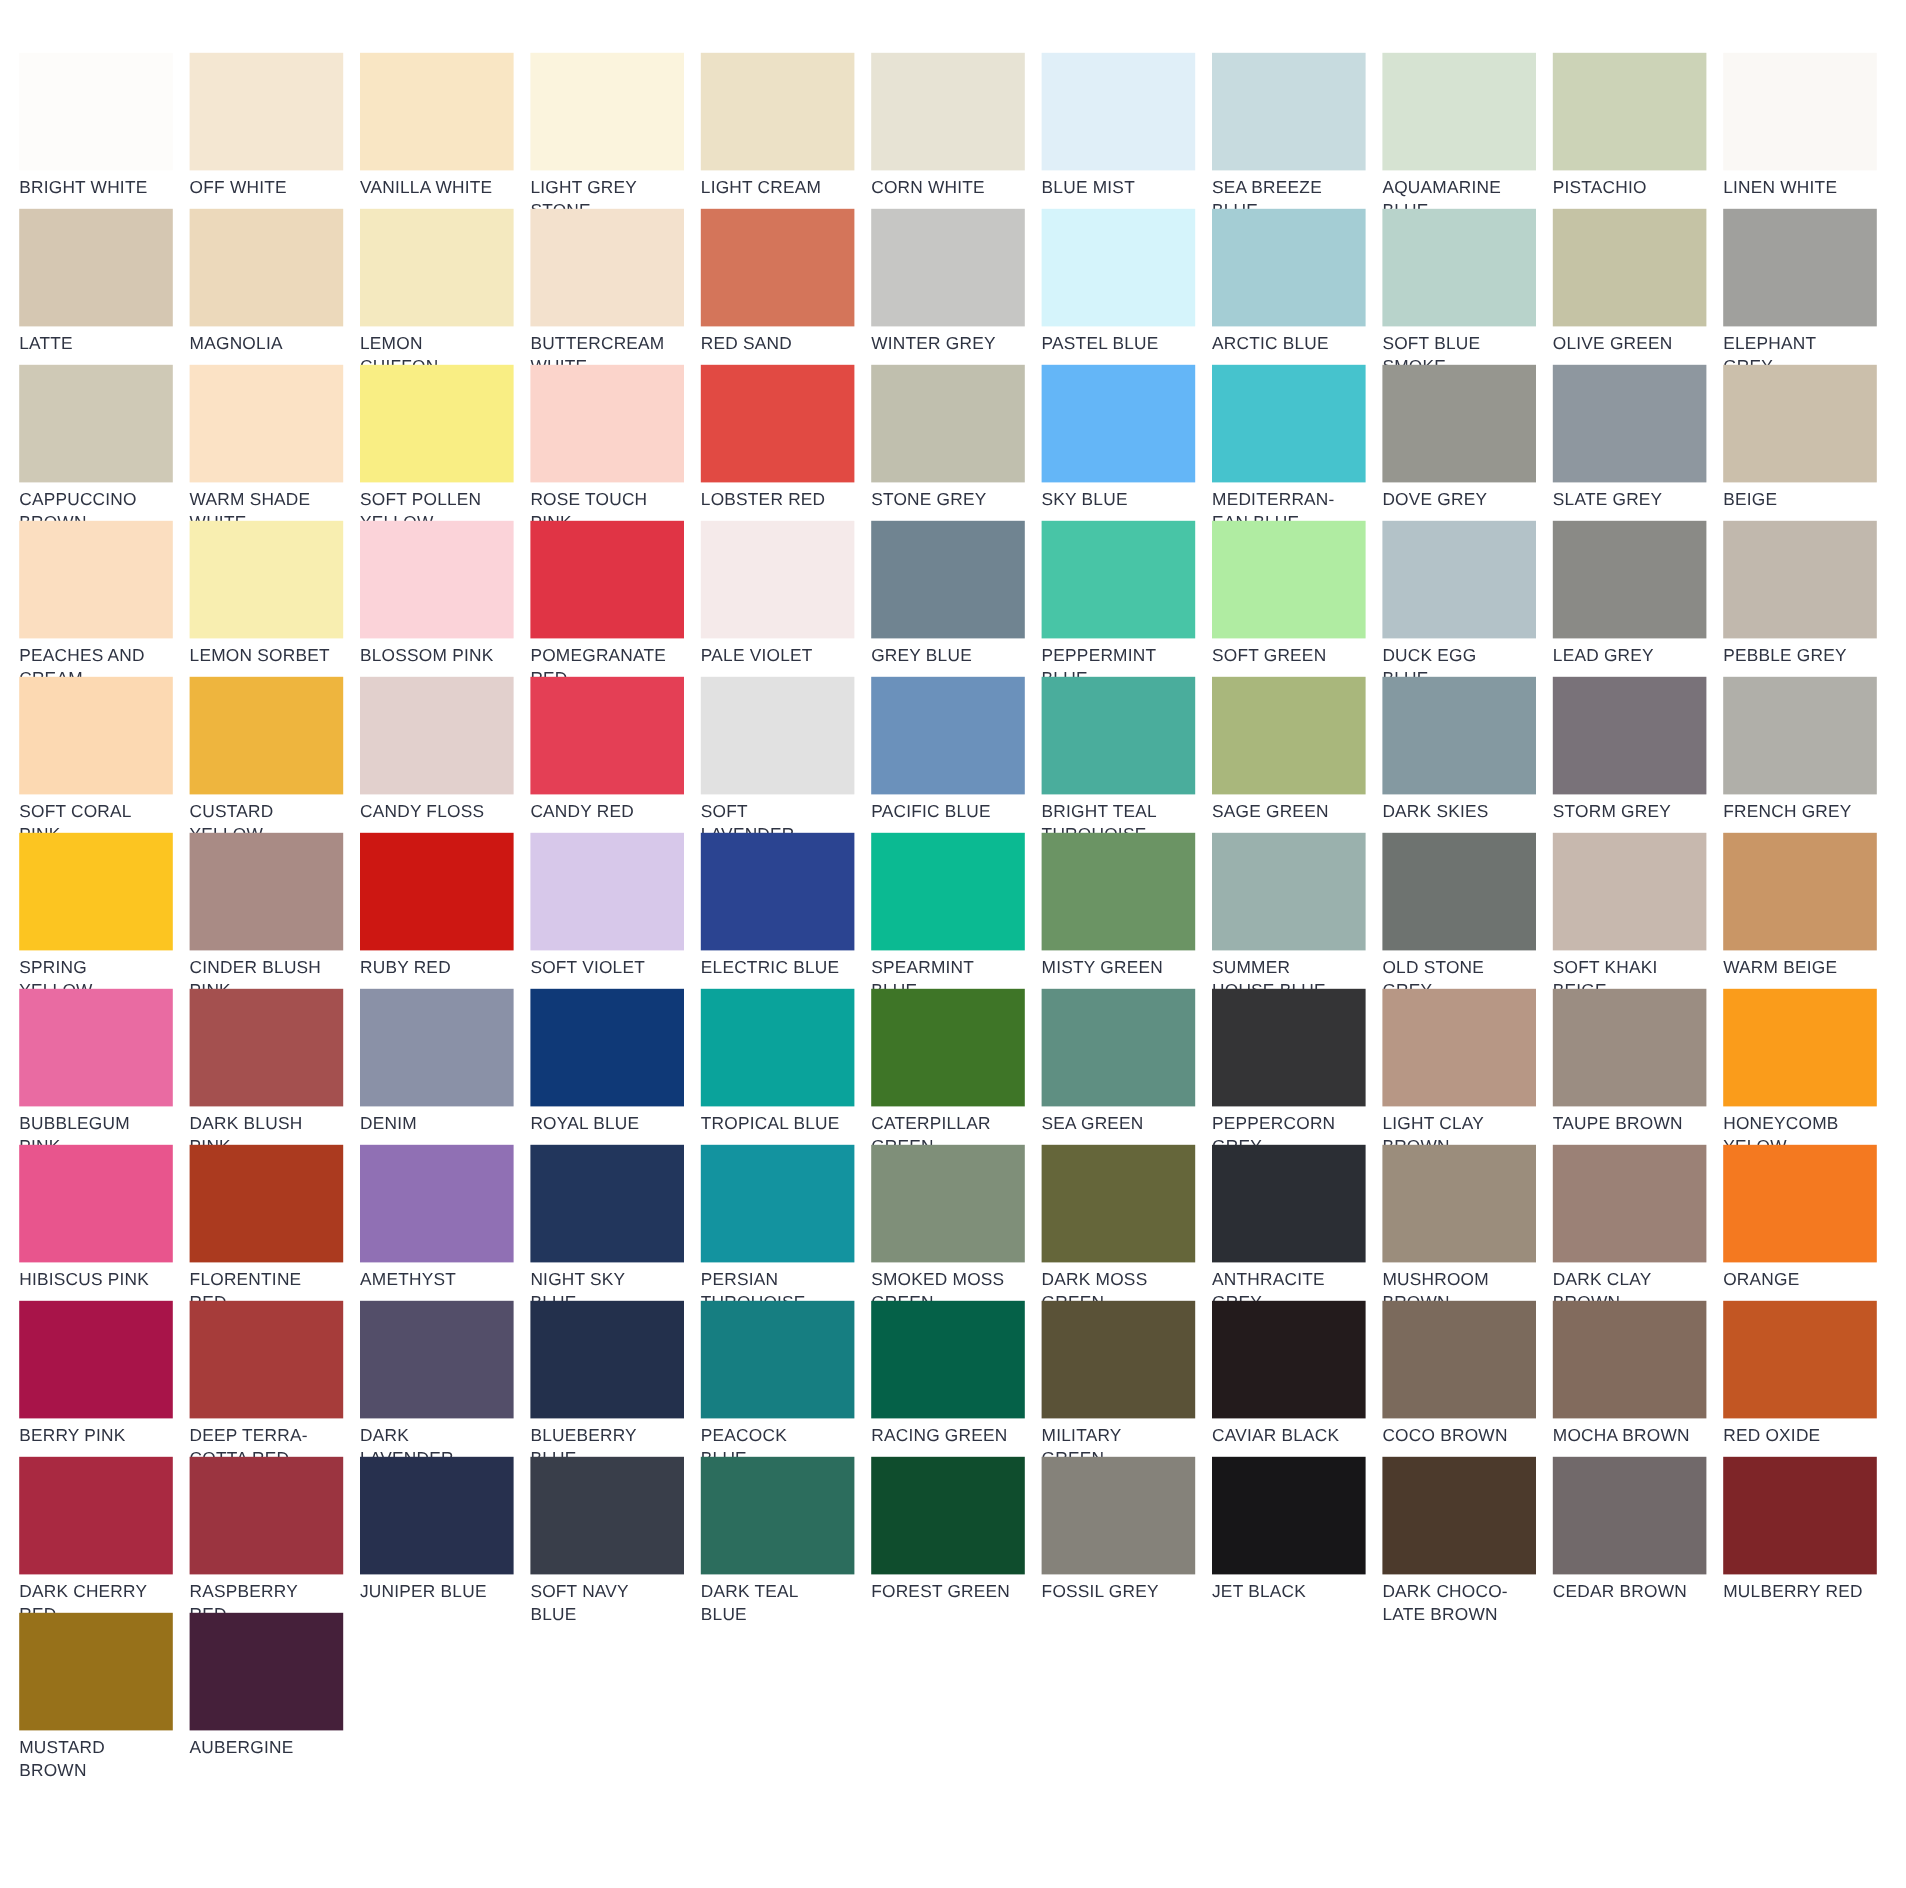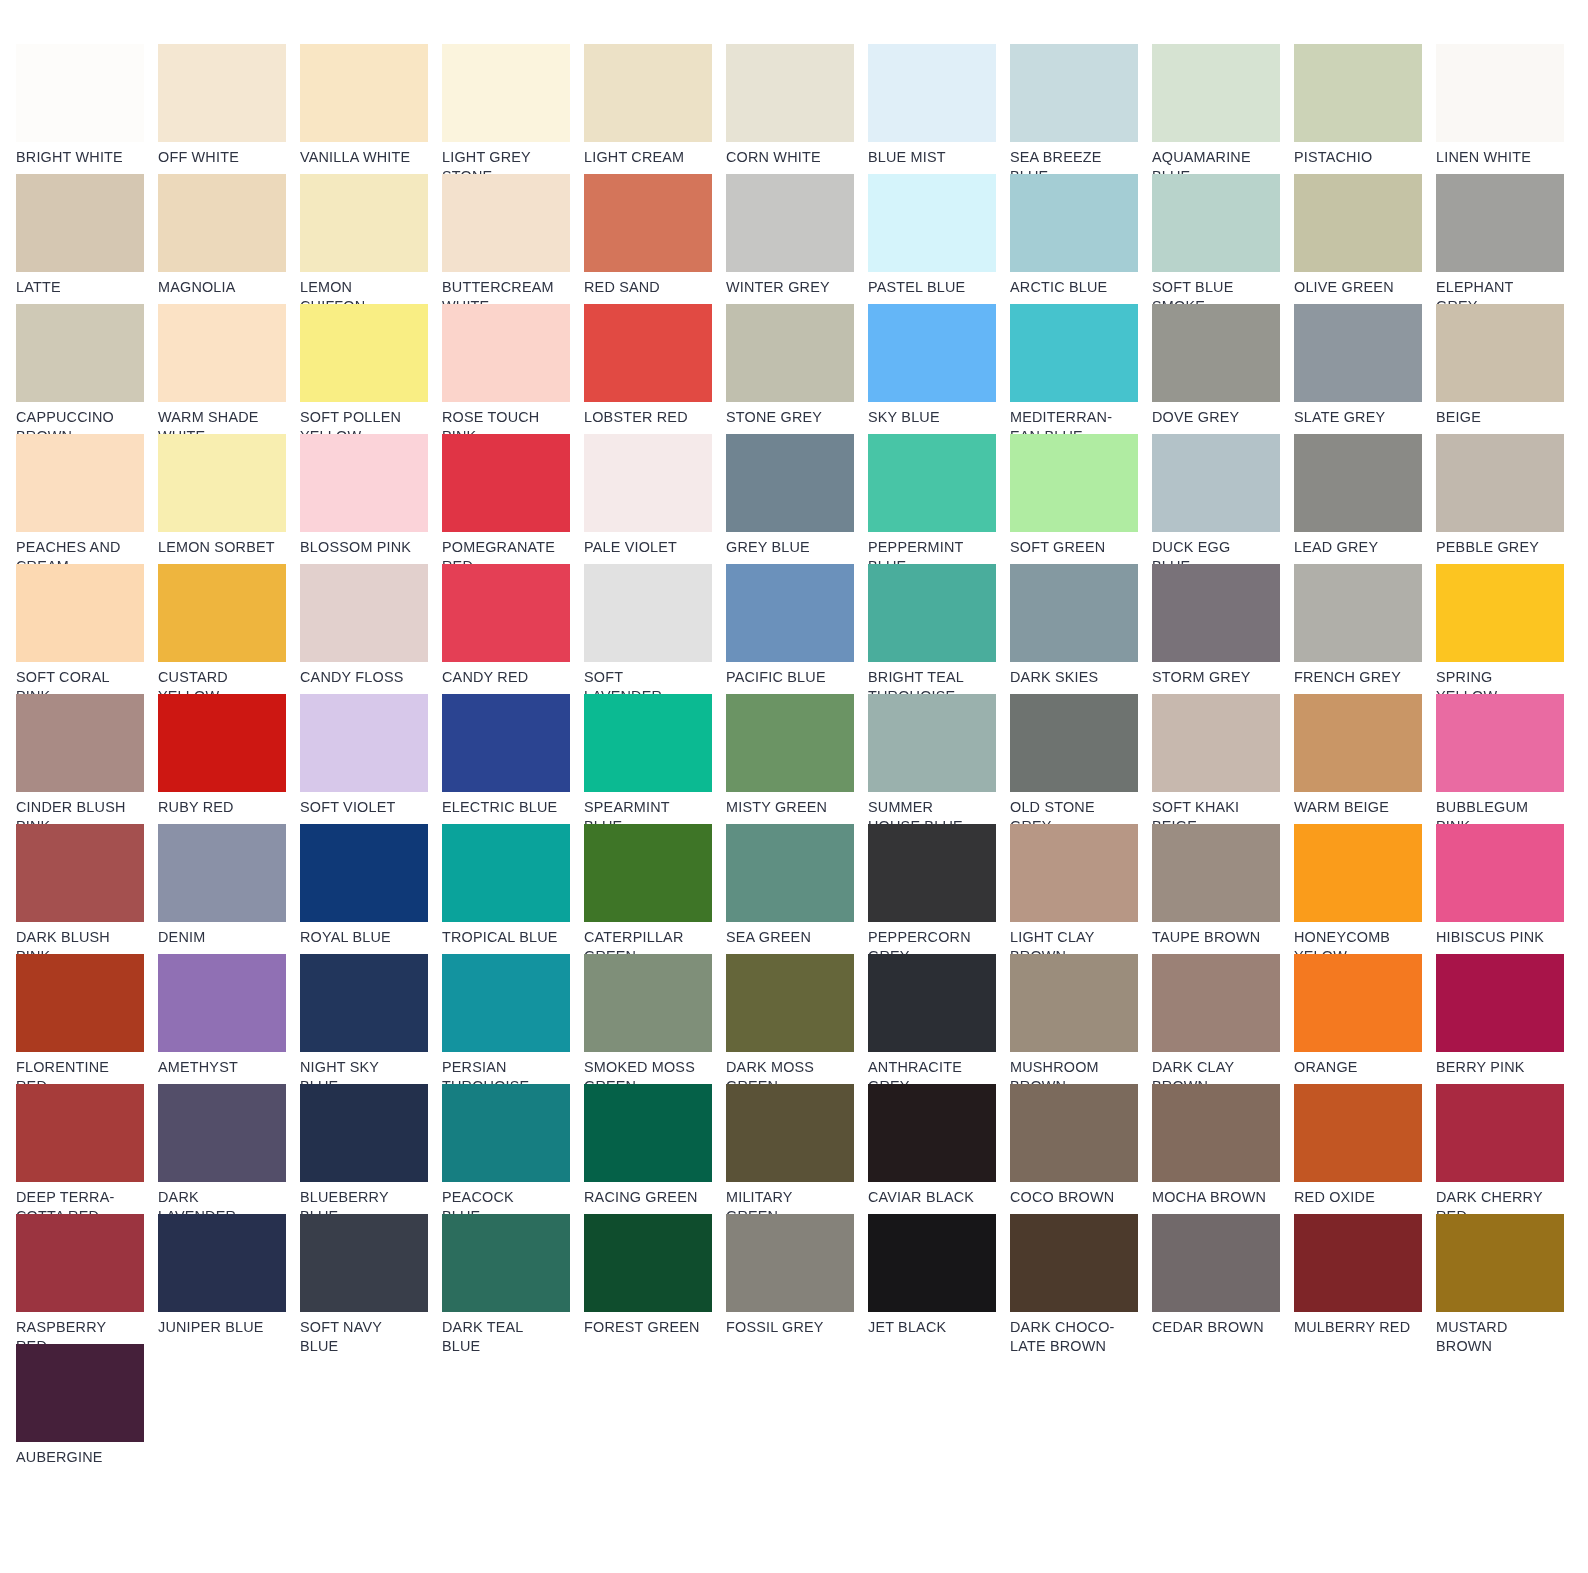--- a/index.html
+++ b/index.html
@@ -276,20 +276,24 @@
       <div class="cell">
         <span class="swatch" style="background: rgb(107, 145, 187);"></span>
         <span class="label">PACIFIC BLUE</span>
       </div>
       <div class="cell">
         <span class="swatch" style="background: rgb(74, 173, 156);"></span>
         <span class="label">BRIGHT TEAL
 TURQUOISE</span>
       </div>
       <div class="cell">
+        <span class="swatch" style="background: rgb(169, 183, 124);"></span>
+        <span class="label">SAGE GREEN</span>
+      </div>
+      <div class="cell">
         <span class="swatch" style="background: rgb(132, 153, 161);"></span>
         <span class="label">DARK SKIES</span>
       </div>
       <div class="cell">
         <span class="swatch" style="background: rgb(121, 114, 121);"></span>
         <span class="label">STORM GREY</span>
       </div>
       <div class="cell">
         <span class="swatch" style="background: rgb(176, 175, 169);"></span>
         <span class="label">FRENCH GREY</span>

